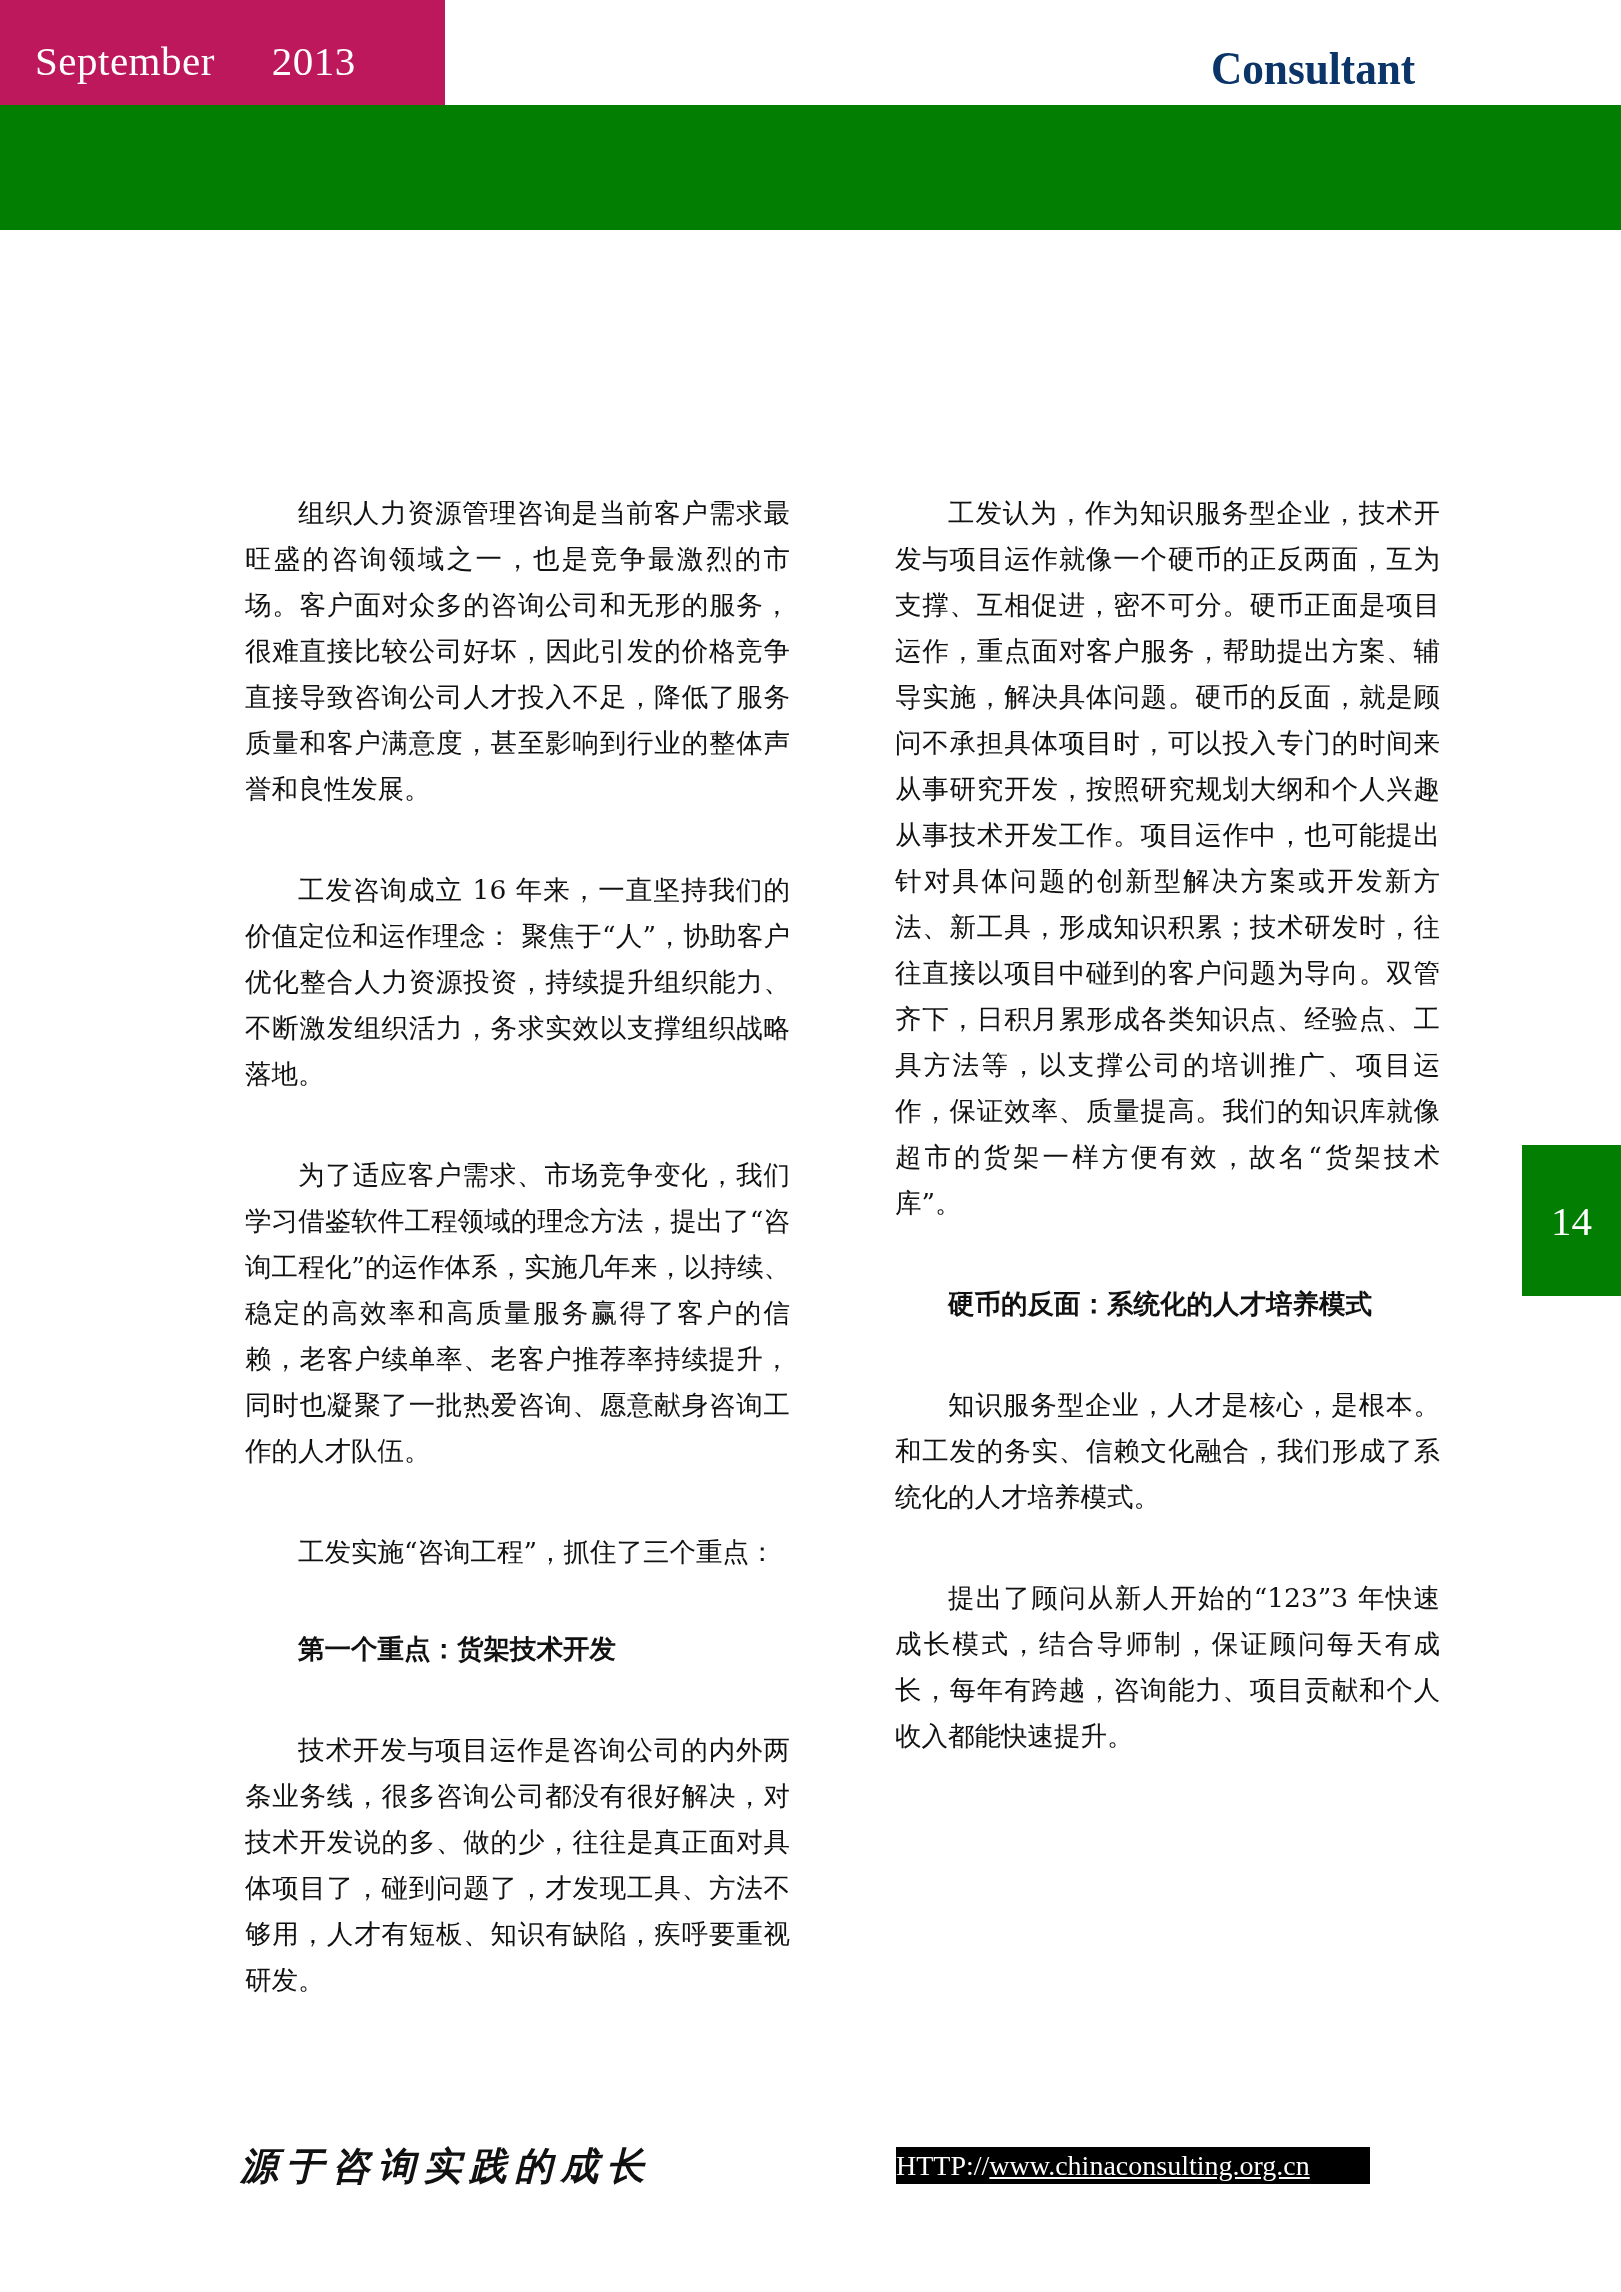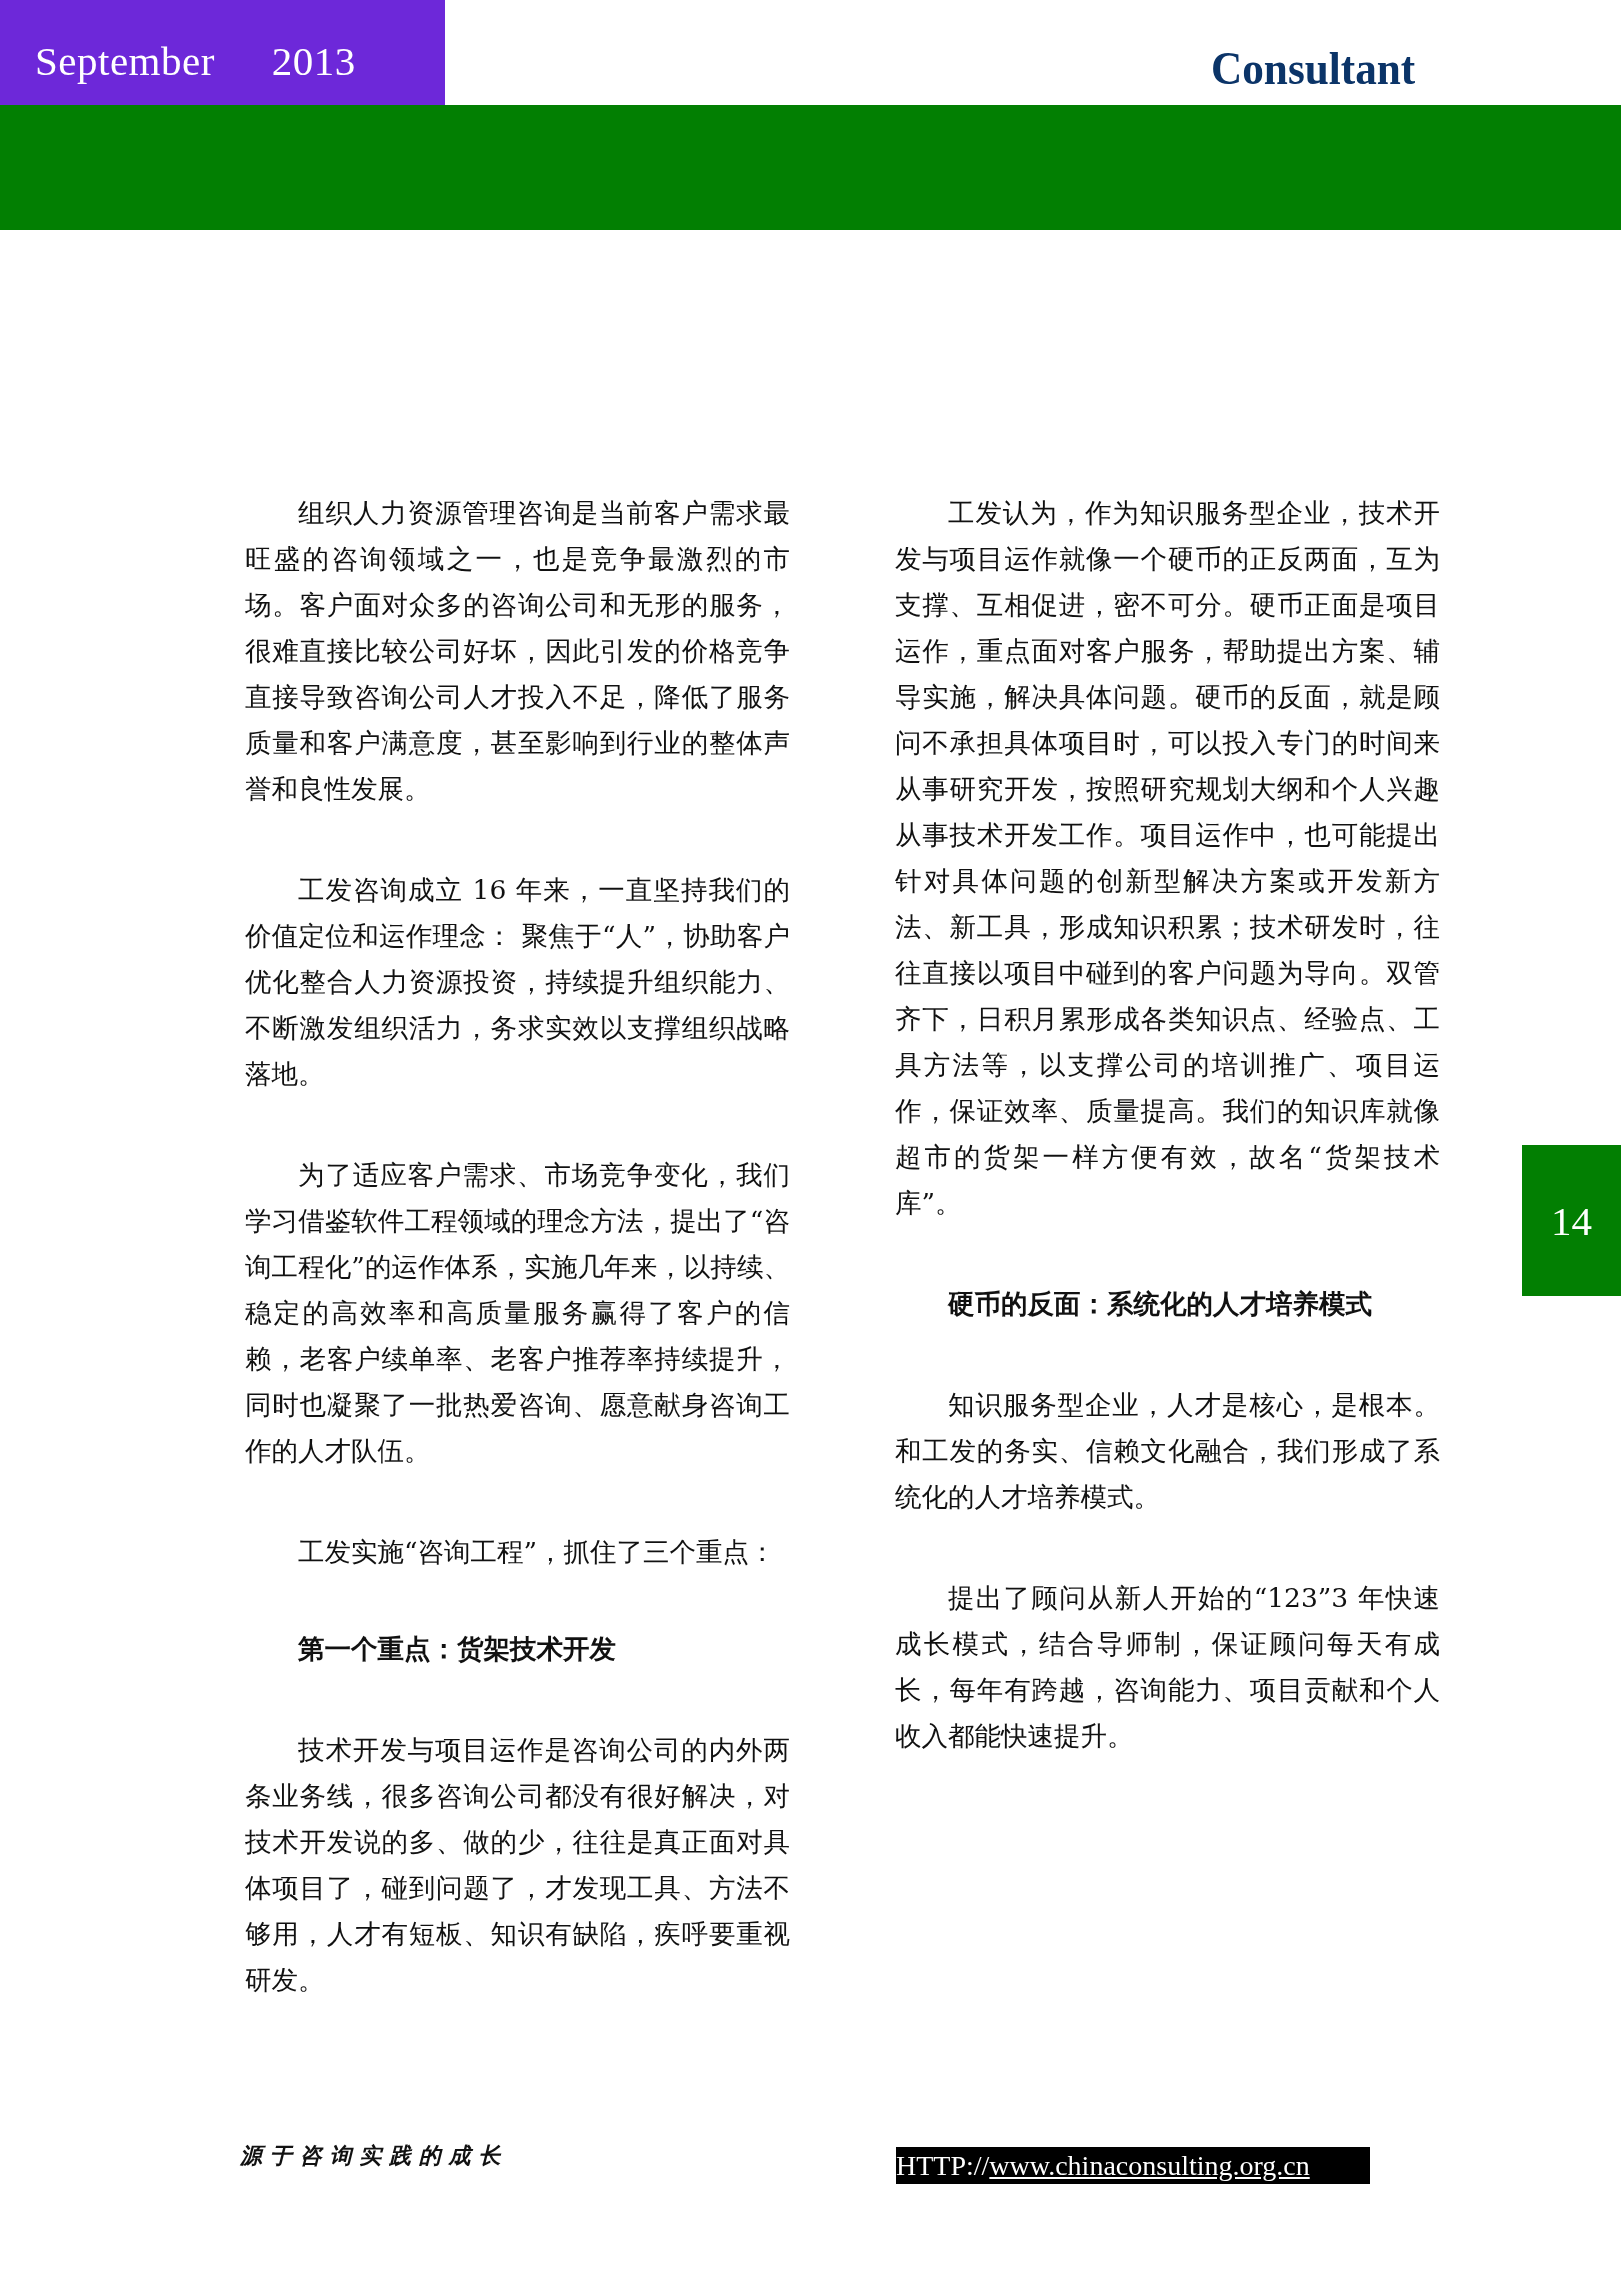--- a/index.html
+++ b/index.html
@@ -1,37 +1,37 @@
 <!DOCTYPE html>
 <html><head>
 <meta charset="utf-8">
 <style>
   html, body { margin: 0; padding: 0; background: #ffffff; }
   body { width: 1621px; height: 2293px; position: relative; overflow: hidden;
          font-family: "DejaVu Serif", "Liberation Serif", serif; color: #111; }
-  .navy-block { position: absolute; left: 0; top: 0; width: 445px; height: 105px; background: #6d28d9; }
+  .navy-block { position: absolute; left: 0; top: 0; width: 445px; height: 105px; background: #be185d; }
   .header-date { position: absolute; left: 35px; top: 37px; color: #ffffff;
                  font-family: "Liberation Serif", serif; font-size: 41px; letter-spacing: 0.5px;
                  white-space: nowrap; }
   .header-date .year { margin-left: 57px; }
   .brand { position: absolute; left: 1211px; top: 41px; color: #0b3468;
            font-family: "Liberation Serif", serif; font-weight: bold; font-size: 47px;
            transform: scaleX(0.92); transform-origin: left top; white-space: nowrap; }
   .green-band { position: absolute; left: 0; top: 105px; width: 1621px; height: 125px; background: #027f02; }
   .col { position: absolute; top: 490px; width: 545px; font-size: 26.5px; line-height: 46px;
          font-family: "DejaVu Serif", "Liberation Serif", serif; text-align: justify; }
   .col.left { left: 245px; }
   .col.right { left: 895px; }
   .col p { margin: 0 0 55px 0; text-indent: 53px; }
   .col p.head { font-weight: bold; text-indent: 53px; font-family: "DejaVu Sans", "Liberation Sans", sans-serif; font-size: 26.5px; }
   .col p.gap-sm { margin-bottom: 51px; }
   .page-tab { position: absolute; left: 1522px; top: 1145px; width: 99px; height: 151px; background: #027f02;
               color: #ffffff; font-family: "Liberation Serif", serif; font-size: 41px;
               display: flex; align-items: center; justify-content: center; }
-  .footer-slogan { position: absolute; left: 240px; top: 2141px; font-size: 22px; font-weight: bold;
+  .footer-slogan { position: absolute; left: 240px; top: 2141px; font-size: 38px; font-weight: bold;
                    font-style: italic; letter-spacing: 7.8px; color: #111;
                    font-family: "DejaVu Serif", "Liberation Serif", serif; white-space: nowrap; }
   .footer-url { position: absolute; left: 896px; top: 2147px; height: 37px; width: 474px; background: #000000;
                 color: #ffffff; font-family: "Liberation Serif", serif; font-size: 28px; line-height: 37px;
                 white-space: nowrap; overflow: hidden; text-decoration: none; transform-origin: left center; }
   .footer-url .link { text-decoration: underline; }
 </style>
 </head>
 <body>
 

